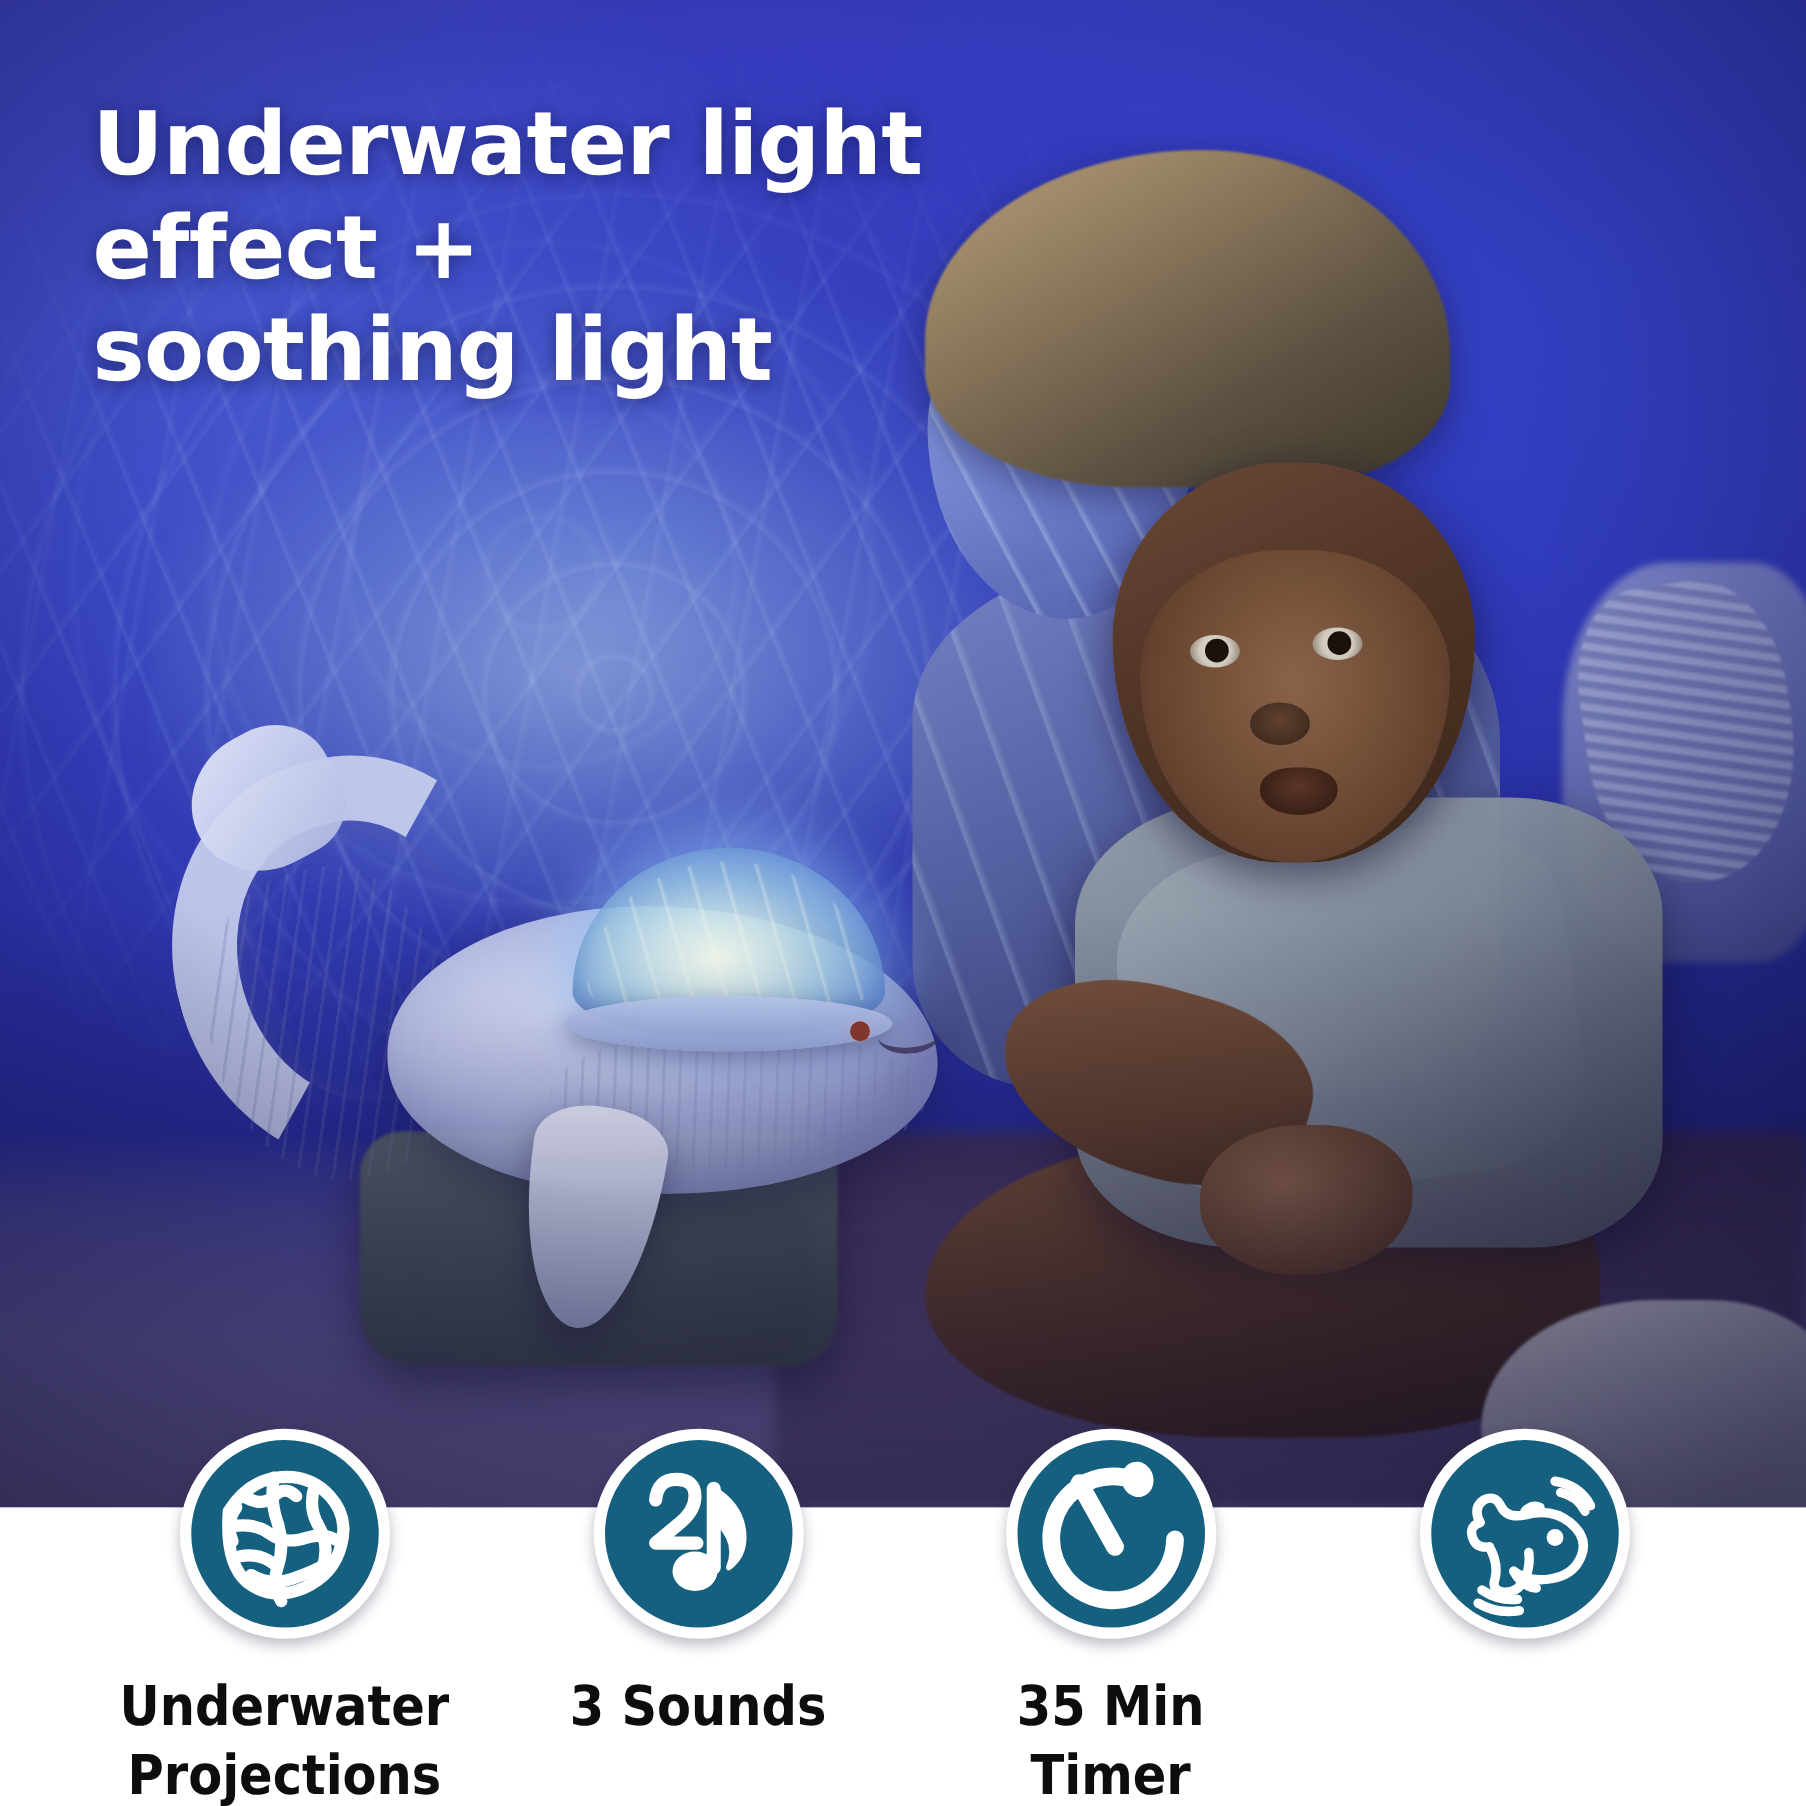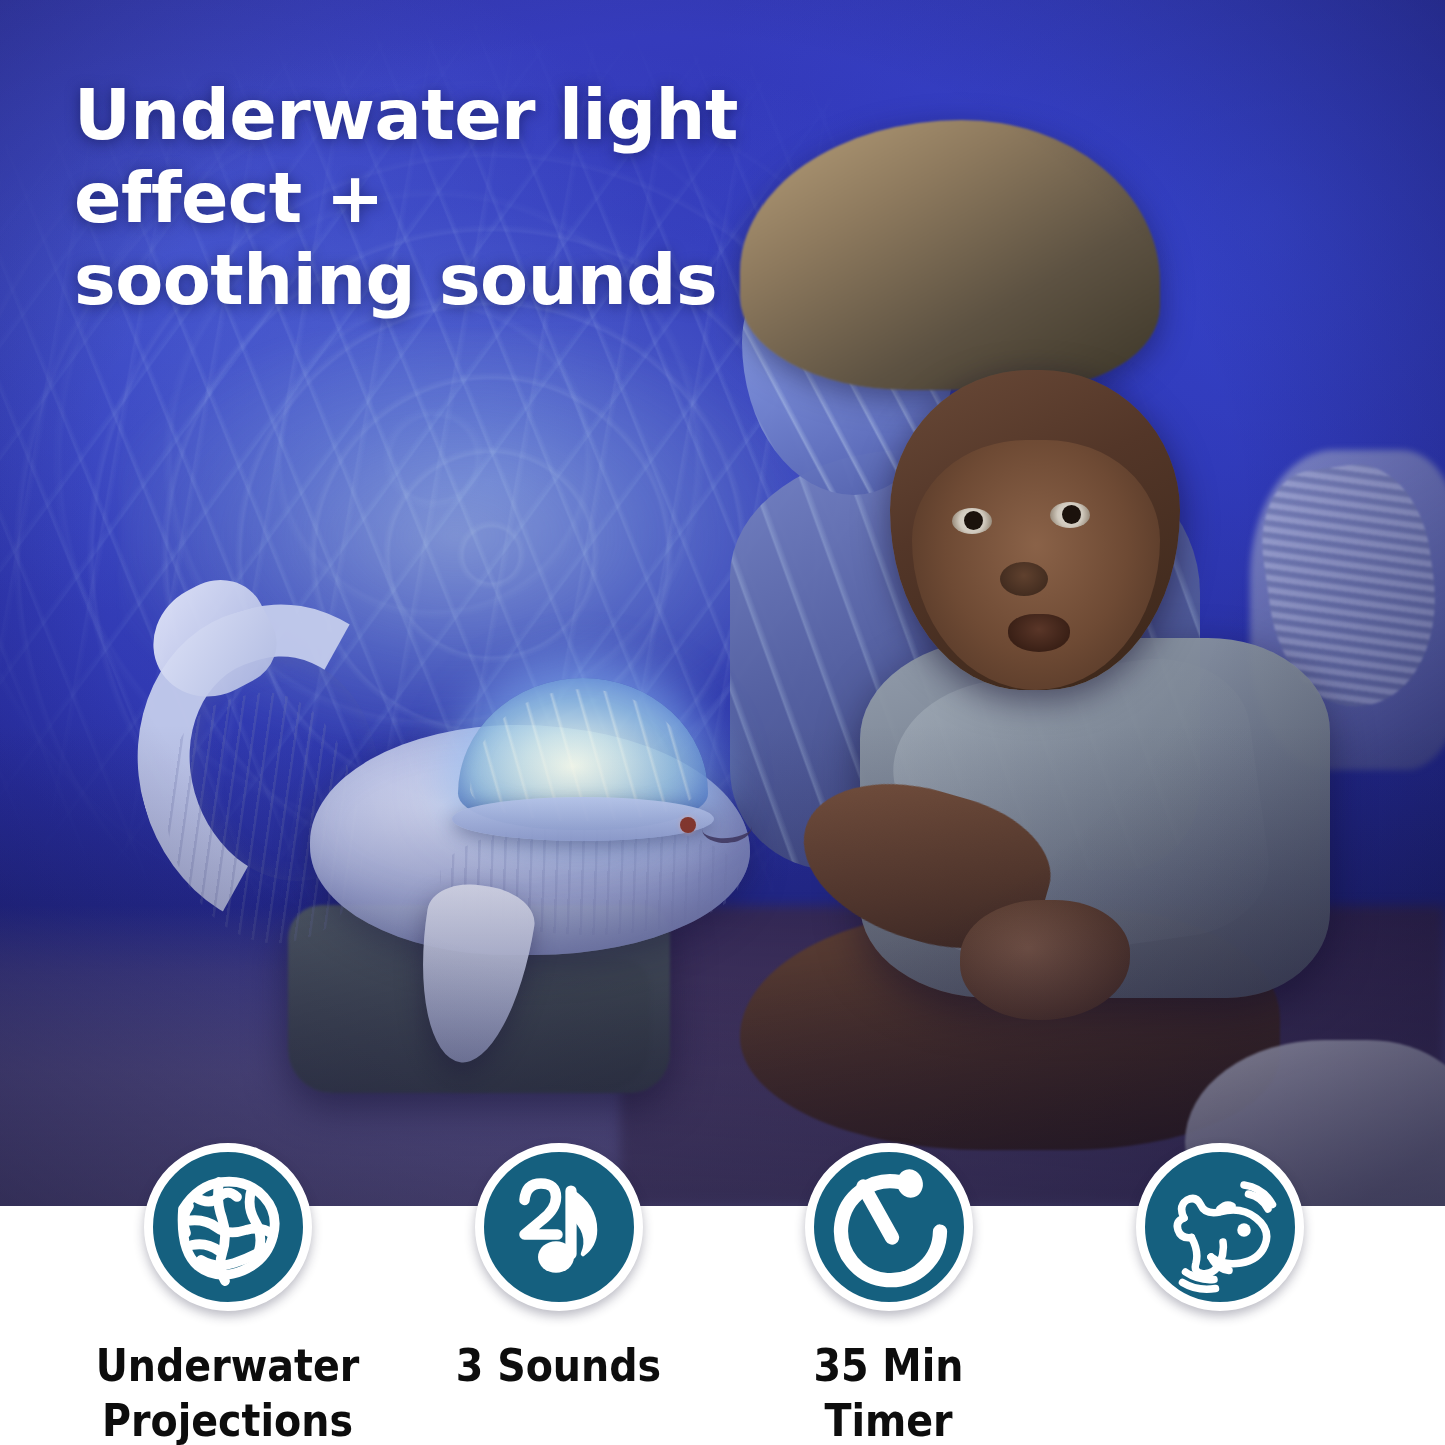--- a/index.html
+++ b/index.html
@@ -396,21 +396,21 @@
       <div class="dome-caustic"></div>
       <div class="dome-rim"></div>
       <div class="whale-eye"></div>
       <div class="whale-smile"></div>
     </div>
 
     <div class="vignette"></div>
 
     <div class="headline">
       <span>Underwater light effect +</span>
-      <span class="l2">soothing sounds</span>
+      <span class="l2">soothing light</span>
     </div>
   </div>
 
   <div class="features">
 
     <div class="feature" style="left:62px;">
       <div class="badge">
         <svg viewBox="0 0 100 100" aria-hidden="true">
           <g fill="none" stroke="#ffffff" stroke-width="6.5" stroke-linecap="round" stroke-linejoin="round">
             <path d="M20 38 Q30 22 46 20 Q63 18 74 30 Q84 41 80 56 Q76 72 60 79 Q43 86 30 76 Q18 66 20 38 Z"></path>

